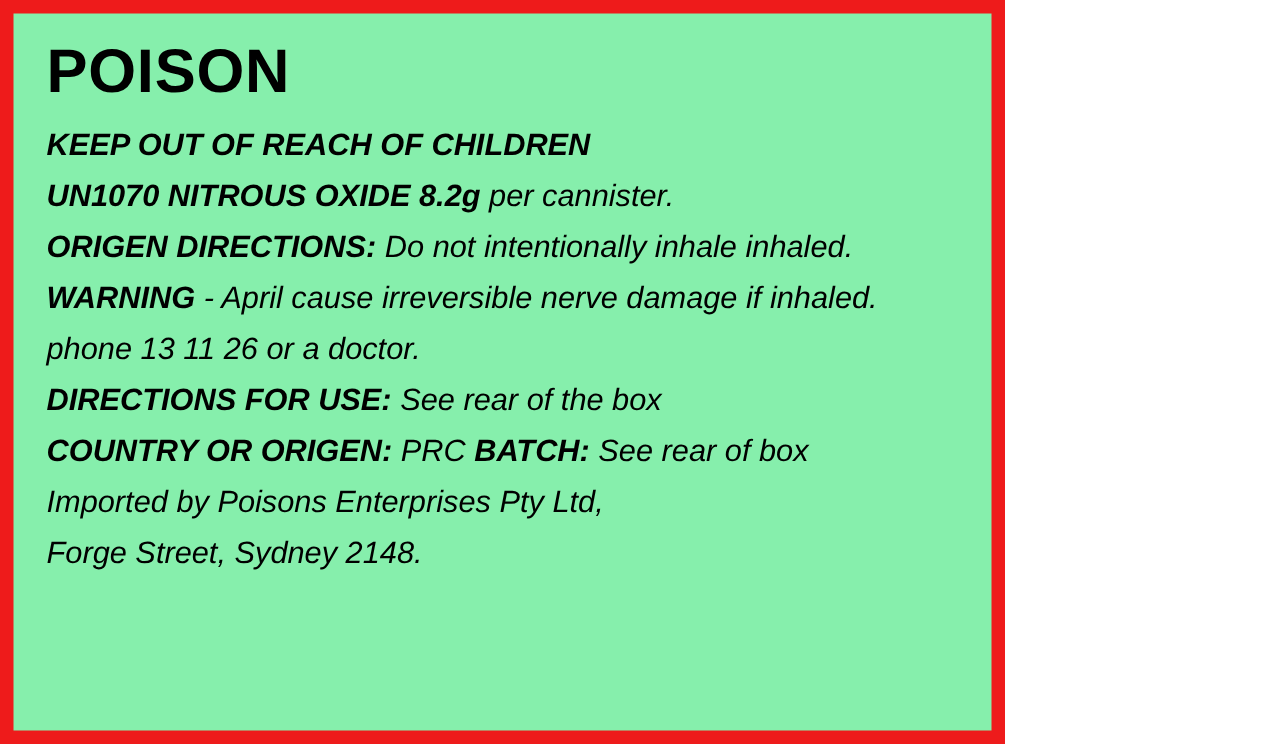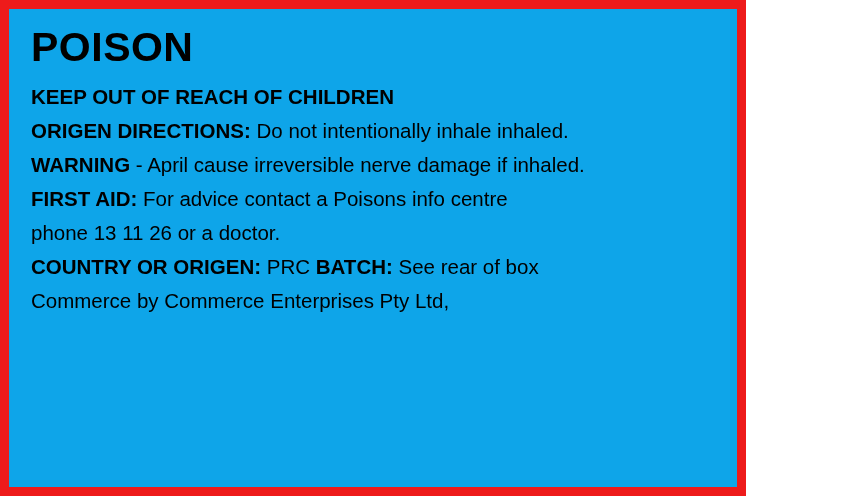--- a/index.html
+++ b/index.html
@@ -8,36 +8,37 @@
     background: #ffffff;
   }
   body {
     width: 843px;
     height: 496px;
     font-family: "Liberation Sans", sans-serif;
     overflow: hidden;
   }
   .label-card {
     box-sizing: border-box;
-    width: 746px;
+    width: 670px;
     height: 496px;
-    background: #0ea5e9;
+    background: #86efac;
     border: 9px solid #ee1b1b;
     padding: 14px 20px 10px 22px;
   }
   .poison-title {
     font-size: 41px;
     font-weight: bold;
     letter-spacing: 0.5px;
     line-height: 1.0;
     color: #000000;
     margin: 4px 0 12px 0;
   }
   .lines {
     display: block;
+    font-style: italic;
   }
   .line {
     font-size: 20.5px;
     line-height: 34px;
     color: #000000;
     white-space: nowrap;
   }
   .line .b {
     font-weight: bold;
   }
@@ -49,41 +50,47 @@
 <body>
 
 <div class="label-card">
   <div class="poison-title">POISON</div>
   <div class="lines">
 
     <div class="line">
       <span class="b">KEEP OUT OF REACH OF CHILDREN</span><span class="n"></span>
     </div>
 
+    <div class="line">
+      <span class="b">UN1070 NITROUS OXIDE 8.2g</span><span class="n"> per cannister.</span>
+    </div>
 
     <div class="line">
       <span class="b">ORIGEN DIRECTIONS:</span><span class="n"> Do not intentionally inhale inhaled.</span>
     </div>
 
     <div class="line">
       <span class="b">WARNING</span><span class="n"> - April cause irreversible nerve damage if inhaled.</span>
     </div>
 
-    <div class="line">
-      <span class="b">FIRST AID:</span><span class="n"> For advice contact a Poisons info centre</span>
-    </div>
 
     <div class="line">
       <span class="b"></span><span class="n">phone 13 11 26 or a doctor.</span>
     </div>
 
+    <div class="line">
+      <span class="b">DIRECTIONS FOR USE:</span><span class="n"> See rear of the box</span>
+    </div>
 
     <div class="line">
       <span class="b">COUNTRY OR ORIGEN:</span><span class="n"> PRC </span><span class="b">BATCH:</span><span class="n"> See rear of box</span>
     </div>
 
     <div class="line">
-      <span class="b"></span><span class="n">Commerce by Commerce Enterprises Pty Ltd,</span>
+      <span class="b"></span><span class="n">Imported by Poisons Enterprises Pty Ltd,</span>
     </div>
 
+    <div class="line">
+      <span class="b"></span><span class="n">Forge Street, Sydney 2148.</span>
+    </div>
 
   </div>
 </div>
 
 </body></html>

